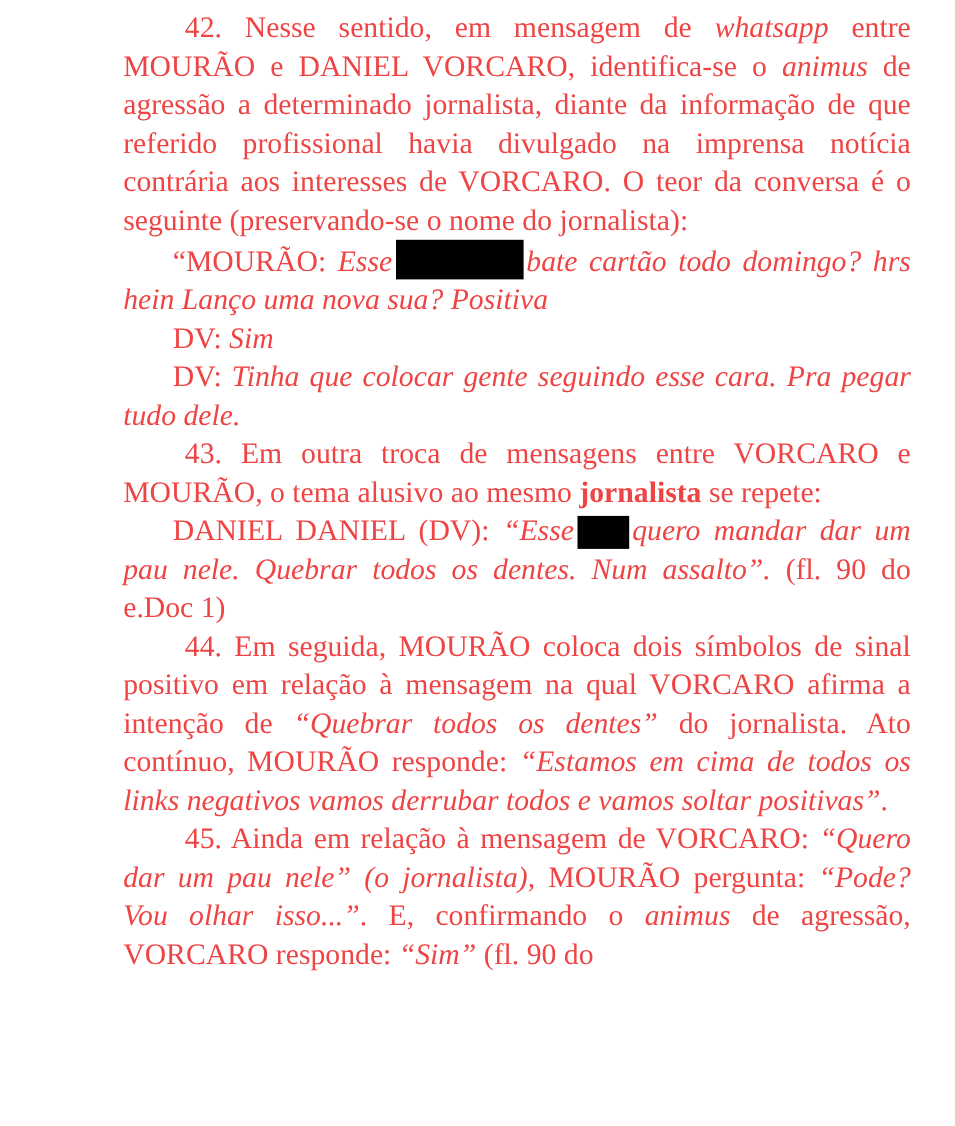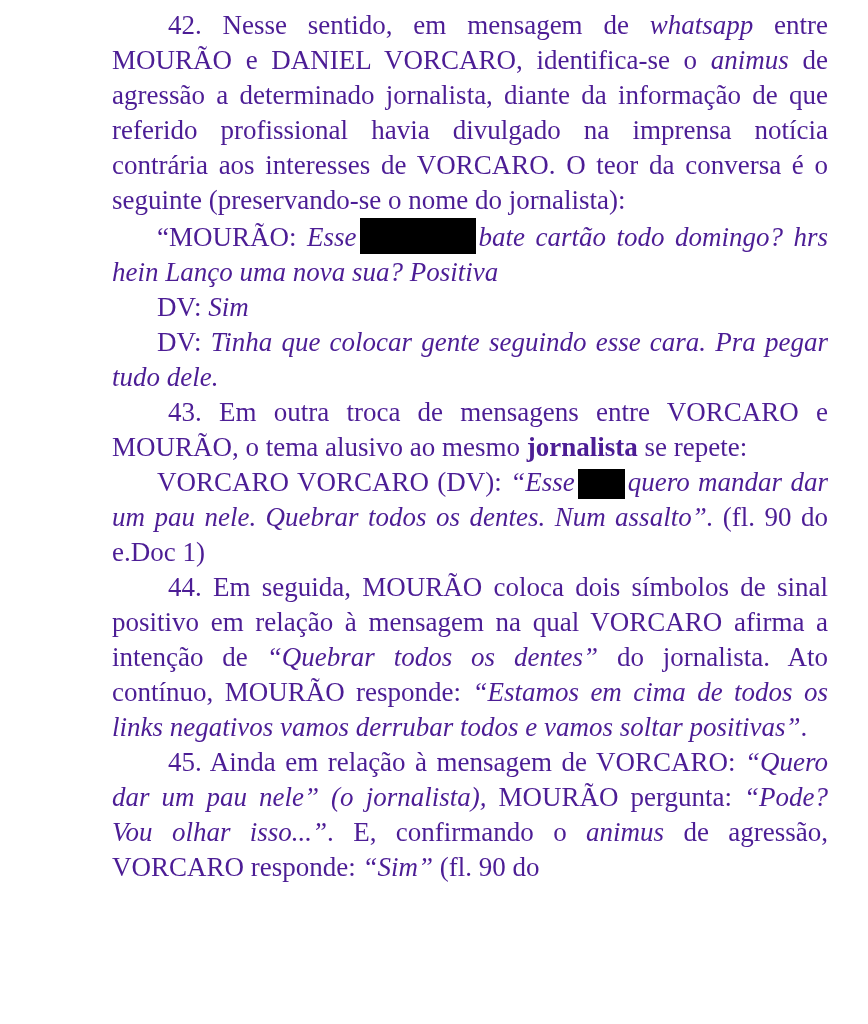--- a/index.html
+++ b/index.html
@@ -44,22 +44,22 @@
   .blk-2, .blk-3, .blk-4 { margin-bottom: 9px; }
   .blk-5 { margin-bottom: 40px; }
   .blk-6 { margin-bottom: 0; }
   .blk-7 { margin-bottom: 30px; }
   .blk-8 { margin-bottom: 13px; }
   .blk-9 { margin-bottom: 0; font-family: Liberation Serif, serif; }
 </style>
 </head>
 <body>
 
-<div class="doc" id="doc-page" style="background: rgb(255, 255, 255); color: #4c1d95;">
+<div class="doc" id="doc-page" style="background: rgb(255, 255, 255); color: #ef4444;">
     <p class="body-par blk-0"><span class="seg-n">42. Nesse sentido, em mensagem de </span><span class="seg-i">whatsapp</span><span class="seg-n"> entre MOURÃO e DANIEL VORCARO, identifica-se o </span><span class="seg-i">animus</span><span class="seg-n"> de agressão a determinado jornalista, diante da informação de que referido profissional havia divulgado na imprensa notícia contrária aos interesses de VORCARO. O teor da conversa é o seguinte (preservando-se o nome do jornalista):</span></p>
     <p class="quote-par blk-1"><span class="seg-n">“MOURÃO: </span><span class="seg-i">Esse</span><span class="redaction" style="width: 116px; height: 36px; background: rgb(0, 0, 0);"></span><span class="seg-i">bate cartão todo domingo? hrs hein Lanço uma nova sua? Positiva</span></p>
     <p class="quote-par blk-2"><span class="seg-n">DV: </span><span class="seg-i">Sim</span></p>
     <p class="quote-par blk-4"><span class="seg-n">DV: </span><span class="seg-i">Tinha que colocar gente seguindo esse cara. Pra pegar tudo dele.</span></p>
     <p class="body-par blk-6"><span class="seg-n">43. Em outra troca de mensagens entre VORCARO e MOURÃO, o tema alusivo ao mesmo </span><span class="seg-b">jornalista</span><span class="seg-n"> se repete:</span></p>
-    <p class="quote-par blk-7"><span class="seg-n">VORCARO VORCARO (DV): </span><span class="seg-i">“Esse</span><span class="redaction" style="width: 47px; height: 30px; background: rgb(0, 0, 0);"></span><span class="seg-i">quero mandar dar um pau nele. Quebrar todos os dentes. Num assalto”.</span><span class="seg-n"> (fl. 90 do e.Doc 1)</span></p>
+    <p class="quote-par blk-7"><span class="seg-n">DANIEL DANIEL (DV): </span><span class="seg-i">“Esse</span><span class="redaction" style="width: 47px; height: 30px; background: rgb(0, 0, 0);"></span><span class="seg-i">quero mandar dar um pau nele. Quebrar todos os dentes. Num assalto”.</span><span class="seg-n"> (fl. 90 do e.Doc 1)</span></p>
     <p class="body-par blk-8"><span class="seg-n">44. Em seguida, MOURÃO coloca dois símbolos de sinal positivo em relação à mensagem na qual VORCARO afirma a intenção de </span><span class="seg-i">“Quebrar todos os dentes”</span><span class="seg-n"> do jornalista. Ato contínuo, MOURÃO responde: </span><span class="seg-i">“Estamos em cima de todos os links negativos vamos derrubar todos e vamos soltar positivas”</span><span class="seg-n">.</span></p>
     <p class="body-par blk-9"><span class="seg-n">45. Ainda em relação à mensagem de VORCARO: </span><span class="seg-i">“Quero dar um pau nele” (o jornalista),</span><span class="seg-n"> MOURÃO pergunta: </span><span class="seg-i">“Pode? Vou olhar isso...”</span><span class="seg-n">. E, confirmando o </span><span class="seg-i">animus</span><span class="seg-n"> de agressão, VORCARO responde: </span><span class="seg-i">“Sim”</span><span class="seg-n"> (fl. 90 do</span></p>
   </div>
 
 </body></html>

